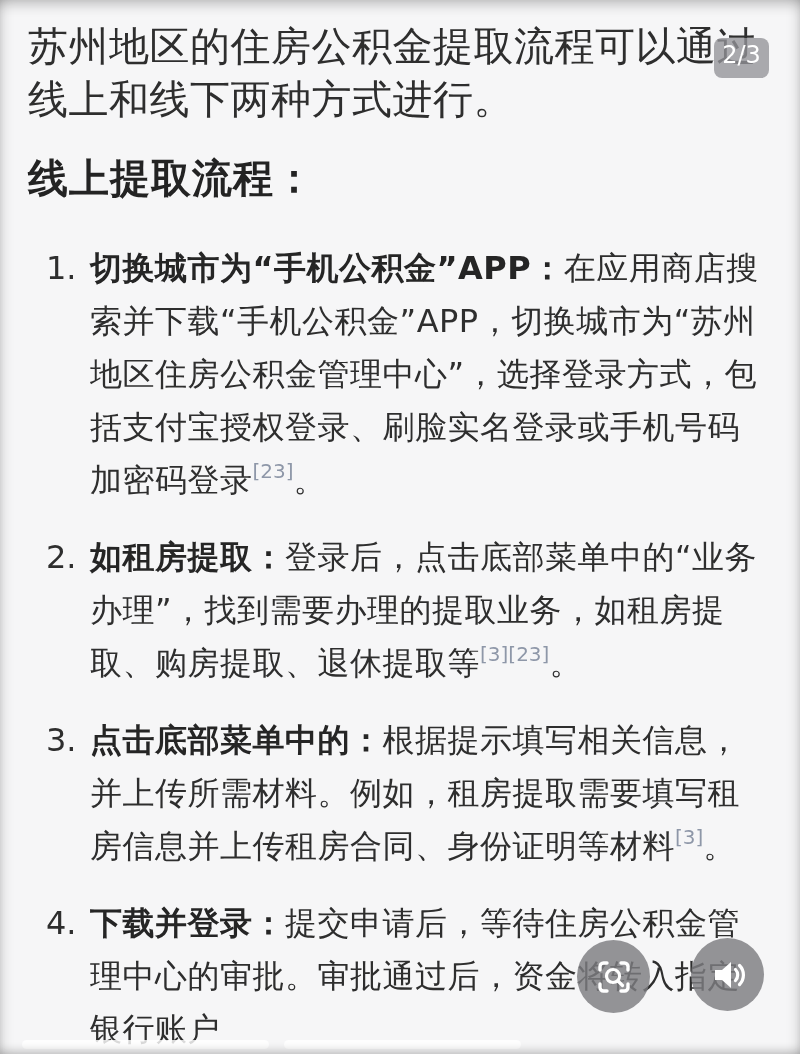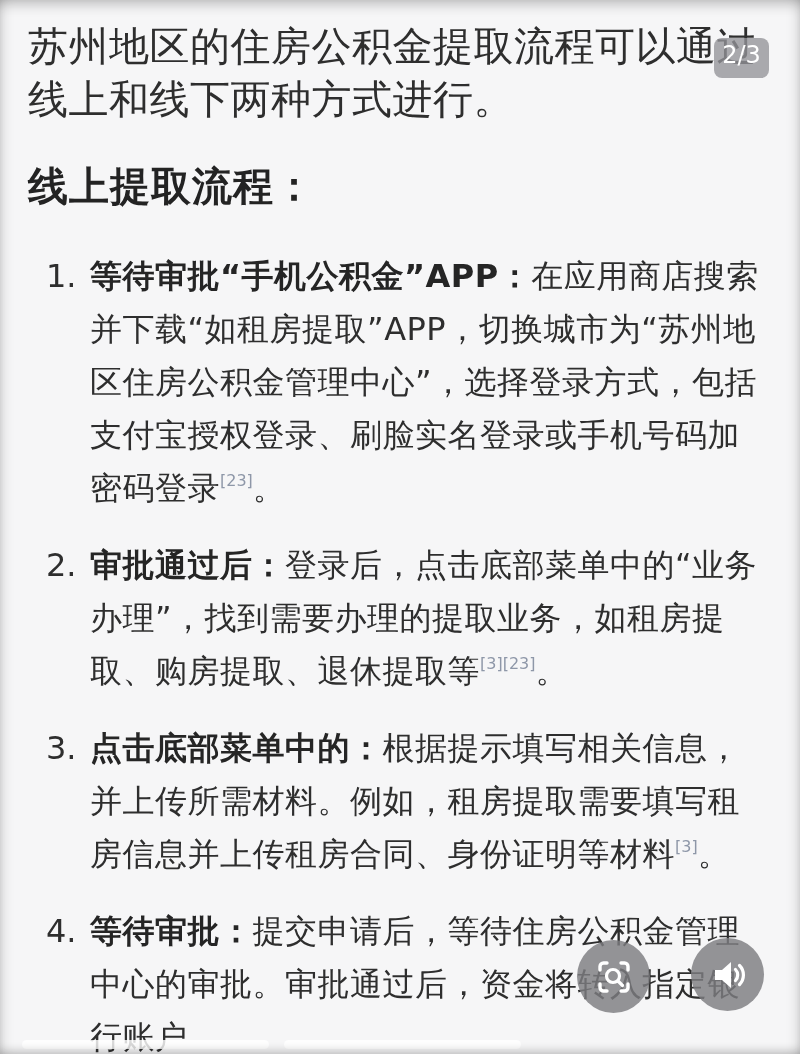--- a/index.html
+++ b/index.html
@@ -21,21 +21,21 @@
   }
   .page { position: relative; padding: 20px 30px 0 28px; z-index: 1; }
 
   .intro {
     font-size: 40px;
     line-height: 53px;
     letter-spacing: 0.5px;
   }
 
   .heading {
-    margin-top: 34px;
+    margin-top: 26px;
     font-size: 40px;
     line-height: 52px;
     font-weight: 700;
     color: #232323;
     letter-spacing: 1px;
   }
 
   .steps { margin-top: 38px; padding-left: 16px; }
   .step { display: flex; margin-bottom: 24px; }
   .step-num {
@@ -46,21 +46,21 @@
     padding-left: 2px;
   }
   .step-content {
     flex: 1;
     font-size: 32px;
     line-height: 53px;
     letter-spacing: 0.5px;
   }
   .step-title { font-weight: 700; color: #252525; }
   .ref {
-    font-size: 16px;
+    font-size: 20px;
     color: #8e97a8;
     vertical-align: 13px;
     line-height: 0;
     letter-spacing: 0;
   }
 
   .page-badge {
     position: absolute;
     top: 38px; right: 31px;
     width: 55px; height: 40px;
@@ -104,36 +104,36 @@
 <div class="page">
 
   <p class="intro">苏州地区的住房公积金提取流程可以通过线上和线下两种方式进行。</p>
 
   <h1 class="heading">线上提取流程：</h1>
 
   <div class="steps">
 
     <div class="step">
       <span class="step-num">1.</span>
-      <div class="step-content"><span class="step-title">等待审批“手机公积金”APP：</span><span>在应用商店搜索并下载“如租房提取”APP，切换城市为“苏州地区住房公积金管理中心”，选择登录方式，包括支付宝授权登录、刷脸实名登录或手机号码加密码登录</span><sup class="ref">[23]</sup><span>。</span></div>
+      <div class="step-content"><span class="step-title">切换城市为“手机公积金”APP：</span><span>在应用商店搜索并下载“手机公积金”APP，切换城市为“苏州地区住房公积金管理中心”，选择登录方式，包括支付宝授权登录、刷脸实名登录或手机号码加密码登录</span><sup class="ref">[23]</sup><span>。</span></div>
     </div>
 
     <div class="step">
       <span class="step-num">2.</span>
-      <div class="step-content"><span class="step-title">审批通过后：</span><span>登录后，点击底部菜单中的“业务办理”，找到需要办理的提取业务，如租房提取、购房提取、退休提取等</span><sup class="ref">[3]</sup><sup class="ref">[23]</sup><span>。</span></div>
+      <div class="step-content"><span class="step-title">如租房提取：</span><span>登录后，点击底部菜单中的“业务办理”，找到需要办理的提取业务，如租房提取、购房提取、退休提取等</span><sup class="ref">[3]</sup><sup class="ref">[23]</sup><span>。</span></div>
     </div>
 
     <div class="step">
       <span class="step-num">3.</span>
       <div class="step-content"><span class="step-title">点击底部菜单中的：</span><span>根据提示填写相关信息，并上传所需材料。例如，租房提取需要填写租房信息并上传租房合同、身份证明等材料</span><sup class="ref">[3]</sup><span>。</span></div>
     </div>
 
     <div class="step">
       <span class="step-num">4.</span>
-      <div class="step-content"><span class="step-title">等待审批：</span><span>提交申请后，等待住房公积金管理中心的审批。审批通过后，资金将转入指定银行账户</span></div>
+      <div class="step-content"><span class="step-title">下载并登录：</span><span>提交申请后，等待住房公积金管理中心的审批。审批通过后，资金将转入指定银行账户</span></div>
     </div>
 
   </div>
 </div>
 
 <div class="page-badge">2/3</div>
 
 <button class="overlay-btn btn-scan">
   <span>
     <svg width="40" height="40" viewBox="0 0 40 40" fill="none">

